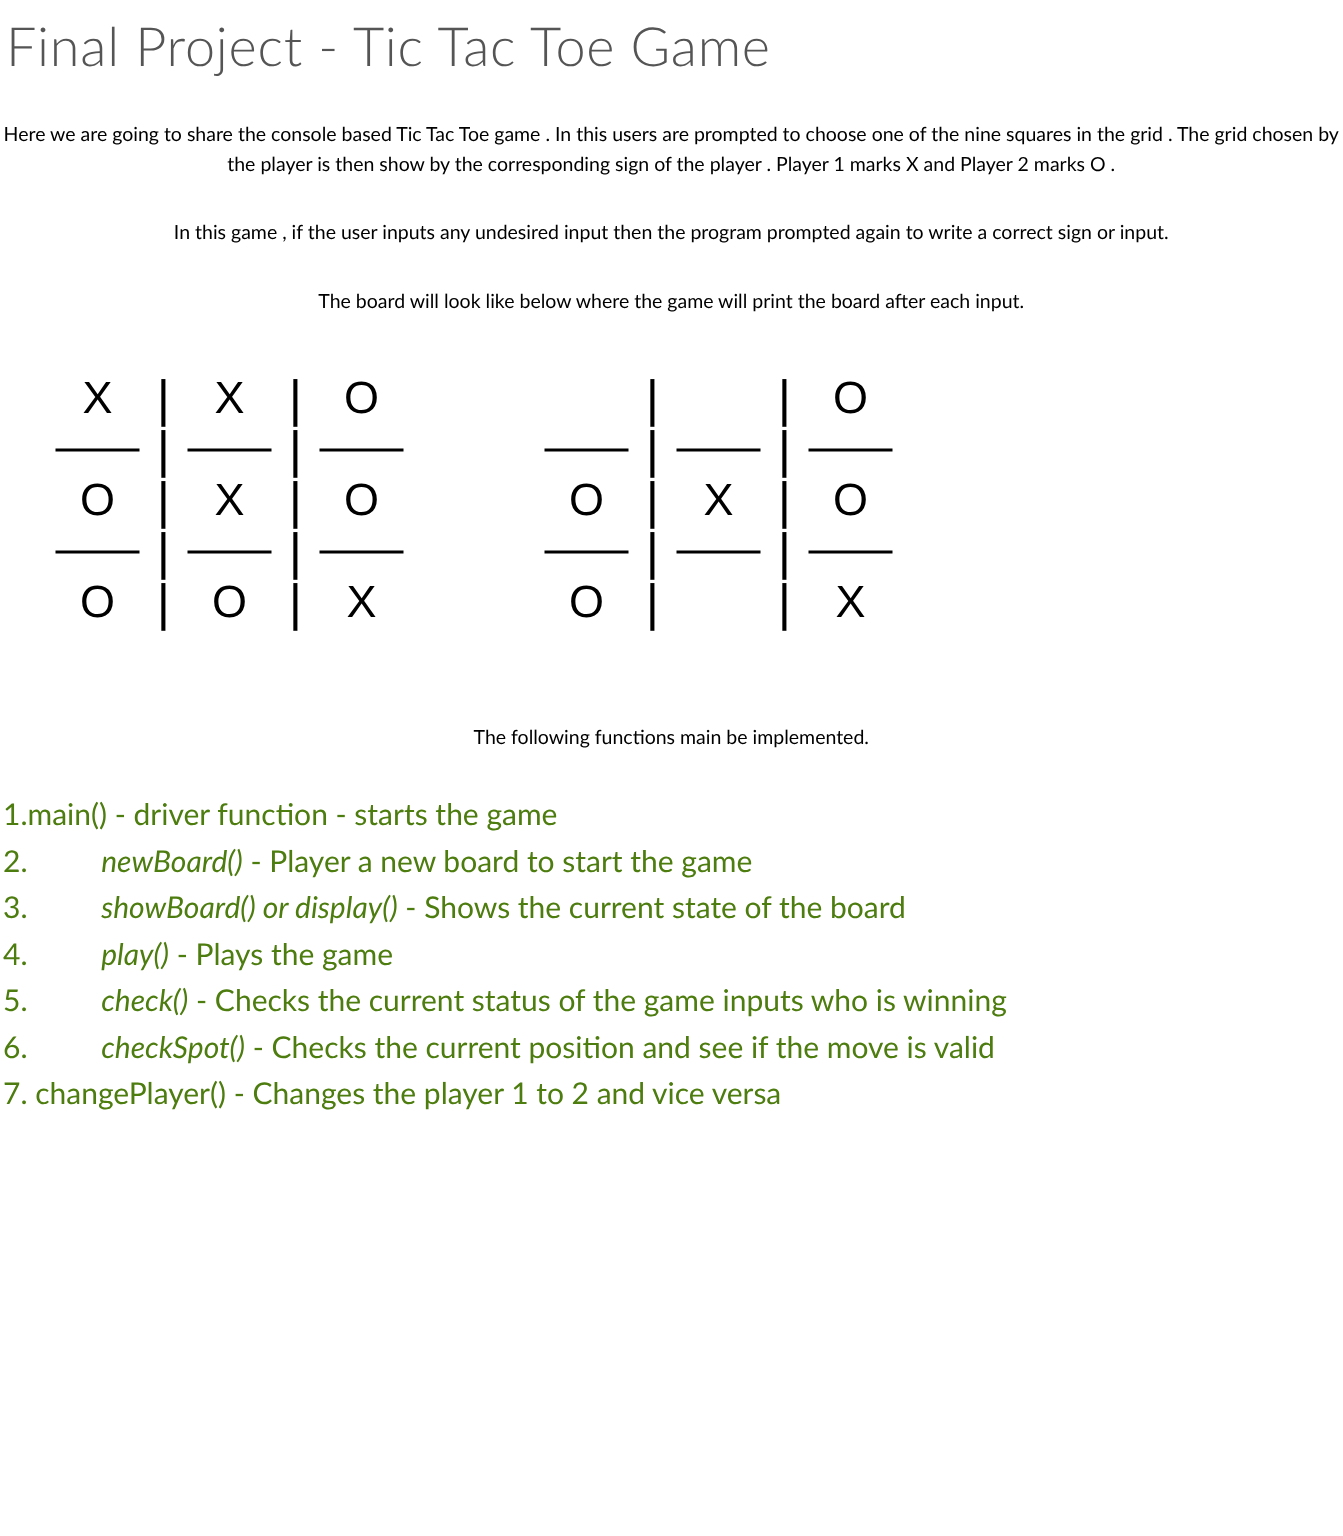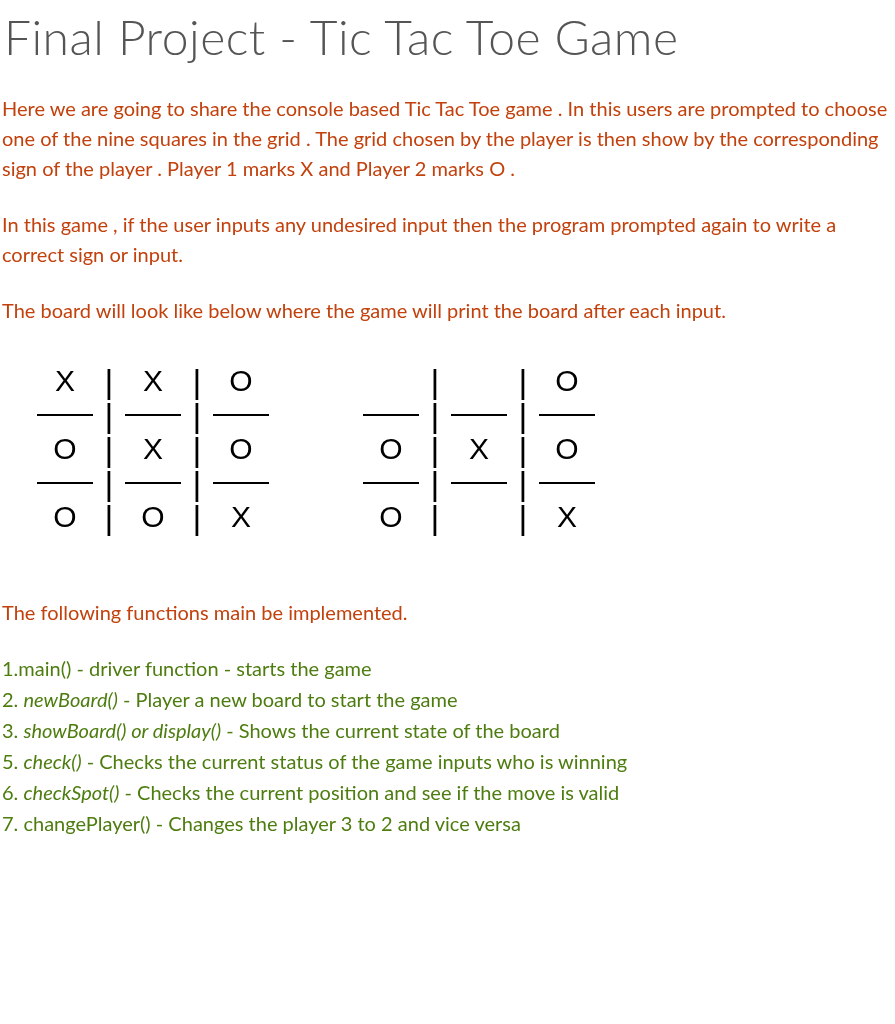--- a/index.html
+++ b/index.html
@@ -10,30 +10,31 @@
     body {
       font-family: 'Lato', 'Helvetica Neue', Arial, sans-serif;
       color: #333;
       background: #fff;
       padding: 0;
       width: 895px;
     }
     h1 {
       font-family: 'Lato', 'Helvetica Neue', Arial, sans-serif;
       font-weight: 300;
-      font-size: 48px;
+      font-size: 36px;
       color: #555;
       margin: 8px 12px 28px 4px;
       letter-spacing: 0.5px;
     }
     p {
-      font-size: 20px;
+      font-size: 13px;
       line-height: 1.5;
-      color: #c2410c;
+      color: #000000;
       margin: 0 2px 26px 2px;
+      text-align: center;
     }
     .boards-container {
       display: flex;
       gap: 80px;
       margin: 10px 0 50px 30px;
       padding: 10px 0;
     }
     .board {
       display: inline-block;
     }
@@ -78,20 +79,21 @@
     .functions-list {
       margin: 0 2px;
     }
     .func-item {
       font-size: 20px;
       line-height: 1.55;
       color: #4d7c0f;
       margin: 0;
     }
     .func-item em, em {
+      margin-left: 44px;
     }
   </style>
 </head>
 <body>
 
 <h1>Final Project - Tic Tac Toe Game</h1>
 
 <p>Here we are going  to share the  console based Tic Tac Toe game . In this users are prompted to choose one of the nine squares in the grid . The grid chosen by the player is then show by the corresponding sign of the player . Player 1 marks X  and Player 2 marks O  .</p>
 
 <p>In this game , if the user inputs any undesired input then the program prompted  again to write a correct sign or input.</p>
@@ -175,16 +177,17 @@
     </div>
   </div>
 </div>
 
 <p>The following functions main be implemented.</p>
 
 <div class="functions-list">
   <div class="func-item"><span>1.</span><span>main()</span><span> - driver function - starts the game</span></div>
   <div class="func-item"><span>2. </span><em>newBoard()</em><span> - Player a new board to start the game</span></div>
   <div class="func-item"><span>3. </span><em>showBoard() or display()</em><span> - Shows the current state of the board</span></div>
+  <div class="func-item"><span>4. </span><em>play()</em><span> - Plays the game</span></div>
   <div class="func-item"><span>5. </span><em>check()</em><span> - Checks the current status of the game inputs who is winning</span></div>
   <div class="func-item"><span>6. </span><em>checkSpot()</em><span> - Checks the current position and see if the move is valid</span></div>
-  <div class="func-item"><span>7. </span><span>changePlayer()</span><span> - Changes the player 3 to 2 and vice versa</span></div>
+  <div class="func-item"><span>7. </span><span>changePlayer()</span><span> - Changes the player 1 to 2 and vice versa</span></div>
 </div>
 
 </body></html>

